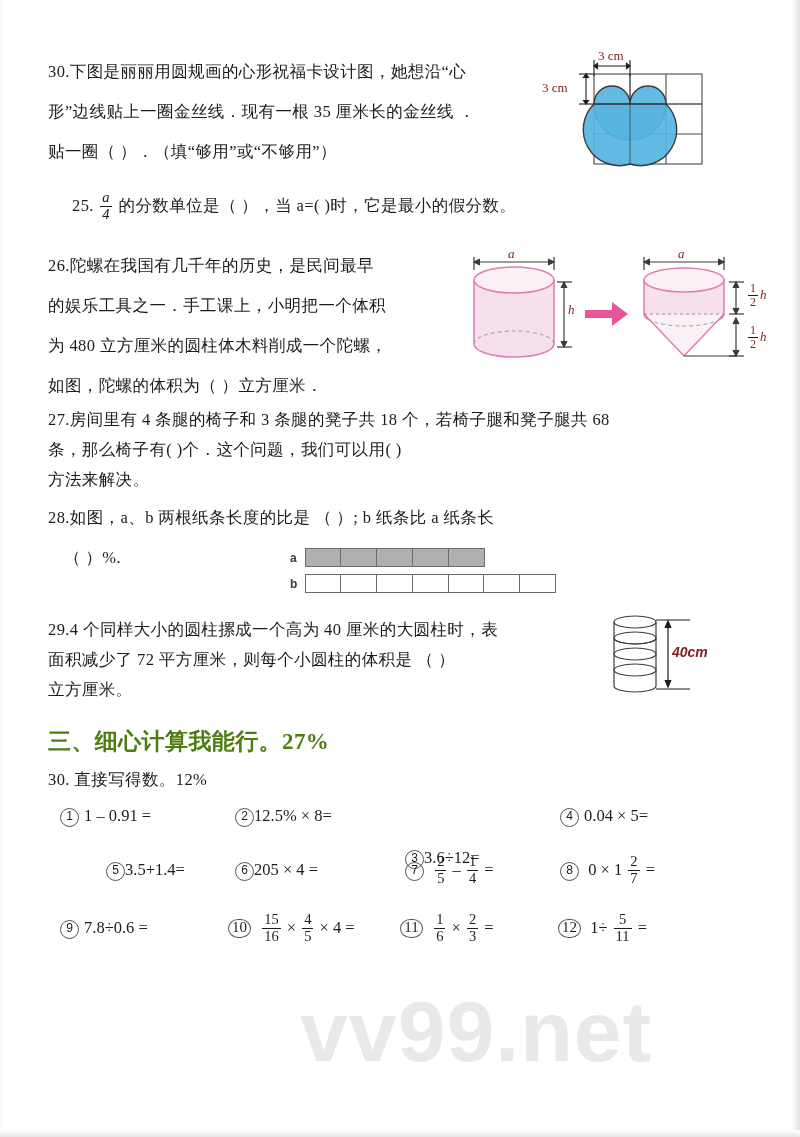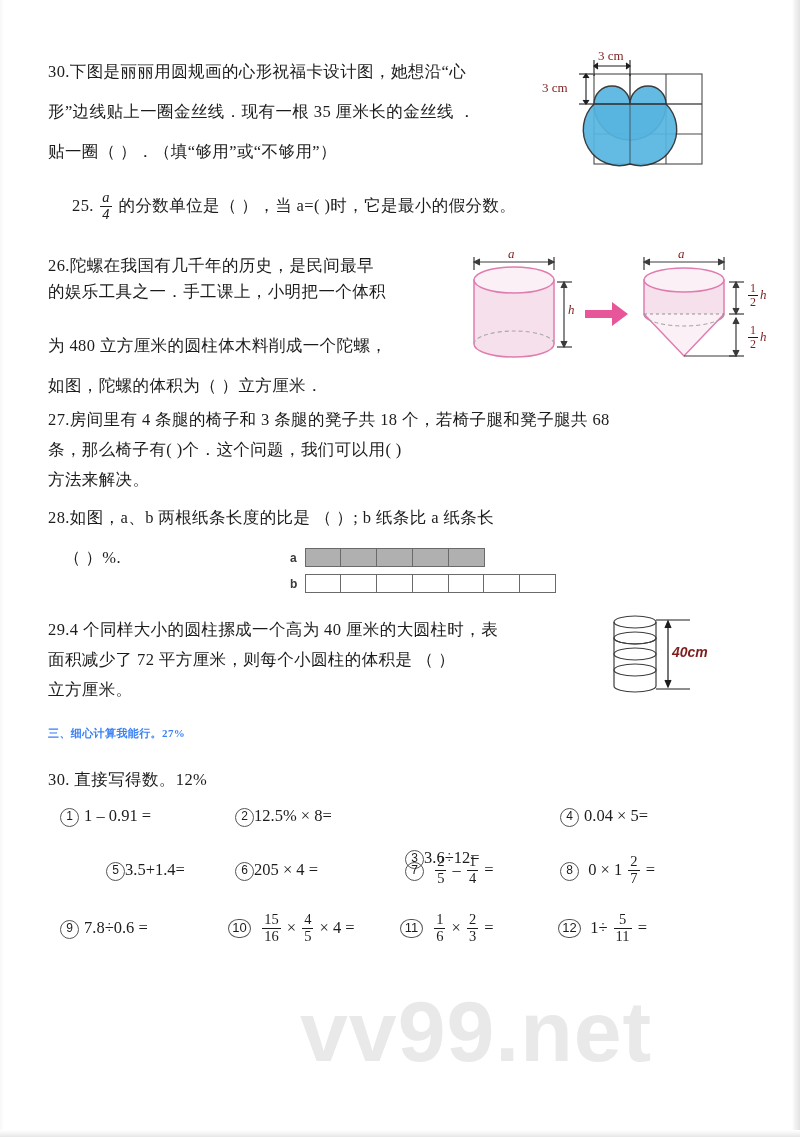--- a/index.html
+++ b/index.html
@@ -86,27 +86,27 @@
     border: 1.2px solid #555;
     border-radius: 50%;
     width: 17px; height: 17px;
     line-height: 15px;
     text-align: center;
     font-size: 12px;
     margin-right: 5px;
     vertical-align: 1px;
     font-family: "Liberation Sans", sans-serif;
   }
-  .circnum.wide { width: 21px; border-radius: 45%/50%; font-size: 13px; }
+  .circnum.wide { width: 21px; border-radius: 45%/50%; font-size: 15px; font-family: Liberation Serif, serif; }
 
   .sec-head {
     position: absolute;
     font-weight: bold;
-    font-size: 11px;
-    color: #3b82f6;
+    font-size: 23px;
+    color: #4d7c0f;
     z-index: 2;
     white-space: nowrap;
   }
 
   .footer {
     position: absolute;
     font-size: 16px;
     color: #1c1c1c;
     letter-spacing: .5px;
     white-space: nowrap;
@@ -213,21 +213,21 @@
     <div class="q cn" style="left:48px; top:186px;margin-left:24px;">
       <span>25.</span>
       <span class="frac italic">
         <span class="num">a</span>
         <span class="den">4</span>
       </span>
       <span>的分数单位是（            ），当 a=(             )时，它是最小的假分数。</span>
     </div>
 
     <div class="q cn" style="left:48px; top:246px;">26.陀螺在我国有几千年的历史，是民间最早</div>
-    <div class="q cn" style="left:48px; top:272px;">的娱乐工具之一．手工课上，小明把一个体积</div>
+    <div class="q cn" style="left:48px; top:286px;">的娱乐工具之一．手工课上，小明把一个体积</div>
     <div class="q cn" style="left:48px; top:326px;">为 480 立方厘米的圆柱体木料削成一个陀螺，</div>
     <div class="q cn" style="left:48px; top:366px;">如图，陀螺的体积为（           ）立方厘米．</div>
 
     <div class="fig" style="left:452px; top:252px;">
       <svg width="320" height="125" viewBox="0 0 320 125">
 
         <g>
           <path d="M 22 28 L 22 92 A 40 13 0 0 0 102 92 L 102 28 Z" fill="#f6e0ec" stroke="#e07cb0" stroke-width="1.5"></path>
           <ellipse cx="62" cy="28" rx="40" ry="13" fill="#fbf0f6" stroke="#e07cb0" stroke-width="1.5"></ellipse>
           <path d="M 22 92 A 40 13 0 0 1 102 92" fill="none" stroke="#a8a8a8" stroke-width="1.1" stroke-dasharray="4,3"></path>

